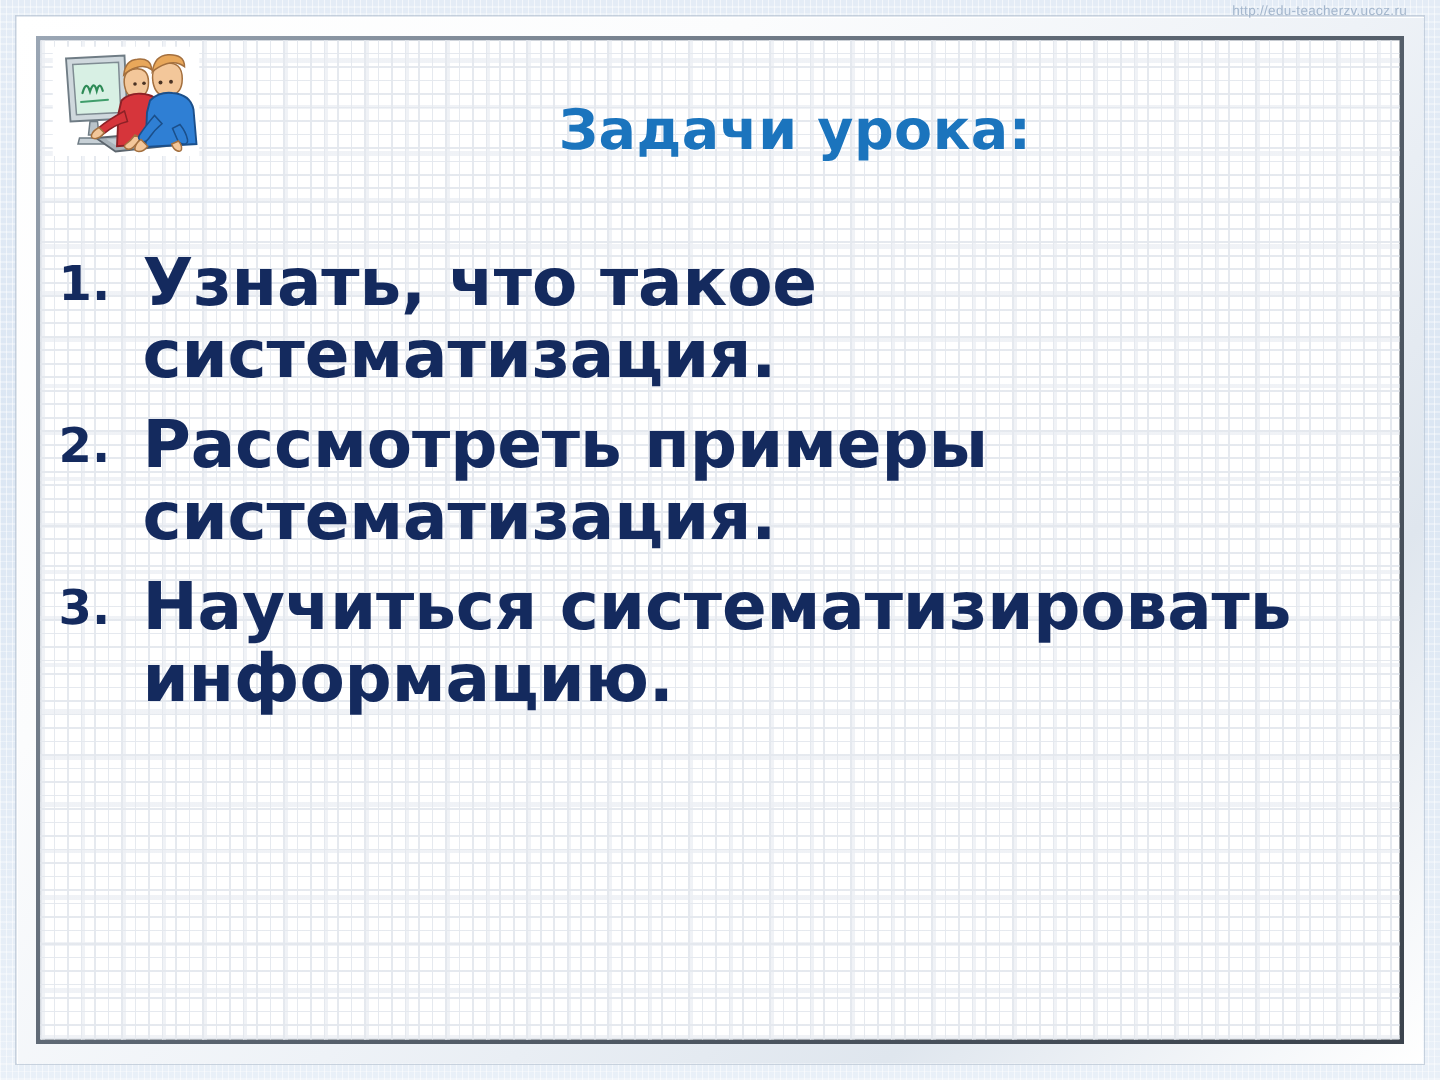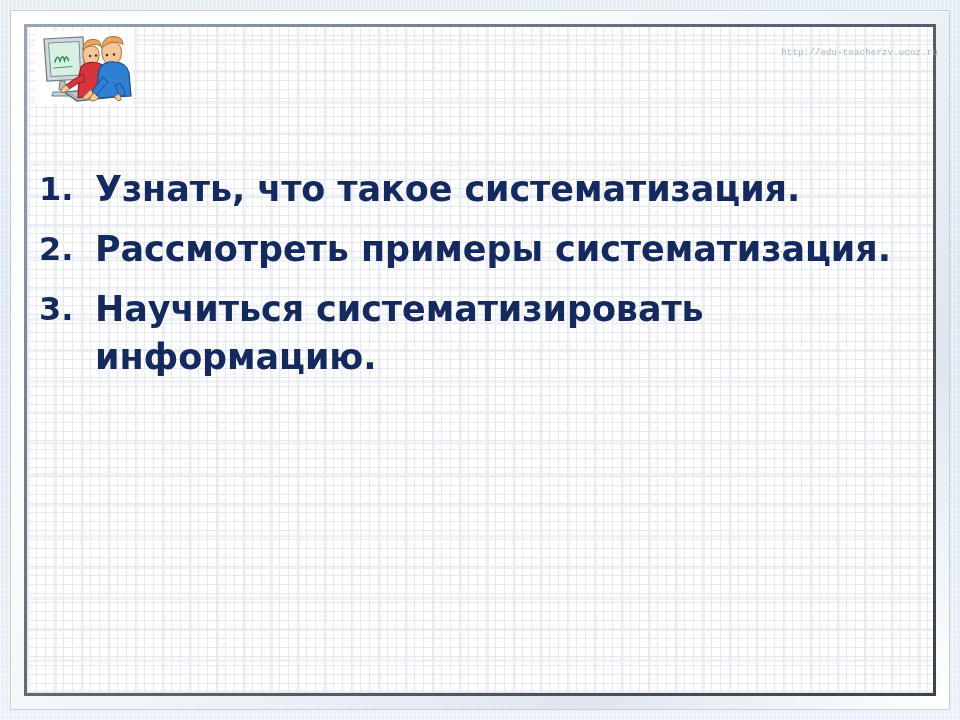--- a/index.html
+++ b/index.html
@@ -102,27 +102,26 @@
         rgba(255,255,255,0) 3px,
         rgba(255,255,255,0) 31px);
     overflow: hidden;
   }
 
   
   .watermark {
     position: absolute;
     top: 2px;
     right: 22px;
-    font-family: Liberation Mono, monospace;
+    font-family: Liberation Sans, sans-serif;
     font-size: 9px;
     letter-spacing: 0.2px;
     color: rgba(150, 172, 196, 0.85);
     white-space: nowrap;
     z-index: 40;
-    margin-top: 46px;
   }
 
   
   .header {
     position: absolute;
     left: 0;
     top: 0;
     width: 100%;
     height: 112px;
   }
@@ -173,21 +172,21 @@
     font-weight: bold;
     font-size: 32px;
     line-height: 48px;
     color: #142a5e;
   }
 
   .task-text {
     flex: 1 1 auto;
     font-family: "DejaVu Sans", sans-serif;
     font-weight: bold;
-    font-size: 35px;
+    font-size: 44px;
     line-height: 48px;
     color: #142a5e;
     letter-spacing: -0.1px;
   }
 </style>
 </head>
 <body>
 
 <div id="slide">
 
@@ -232,20 +231,21 @@
           <circle cx="122" cy="49" r="2.4" fill="#4a3324"></circle>
           <path d="M130 72 q12 -12 30 -10 q24 2 28 22 l4 46 l-68 4 l2 -46 Z" fill="#2f7fd4" stroke="#1b4f8a" stroke-width="2.5"></path>
 
           <path d="M136 92 q-12 14 -20 26 q-3 5 2 8 q6 3 10 -3 q8 -12 18 -20 Z" fill="#2f7fd4" stroke="#1b4f8a" stroke-width="2"></path>
           <path d="M118 124 q-7 5 -8 11 q-1 5 5 5 q7 0 12 -7 Z" fill="#f3c79a" stroke="#a4703f" stroke-width="2"></path>
           <path d="M170 104 q8 10 10 20 q1 6 -5 6 q-6 0 -9 -7 l-6 -14 Z" fill="#2f7fd4" stroke="#1b4f8a" stroke-width="2"></path>
           <path d="M168 126 q5 6 4 11 q-1 4 -6 2 q-5 -2 -7 -9 Z" fill="#f3c79a" stroke="#a4703f" stroke-width="2"></path>
         </svg>
       </div>
 
+      <div class="slide-title">Задачи урока:</div>
     </div>
 
     <div class="tasks">
 
       <div class="task-row">
         <div class="task-num">1.</div>
         <div class="task-text">Узнать, что такое систематизация.</div>
       </div>
 
       <div class="task-row">

